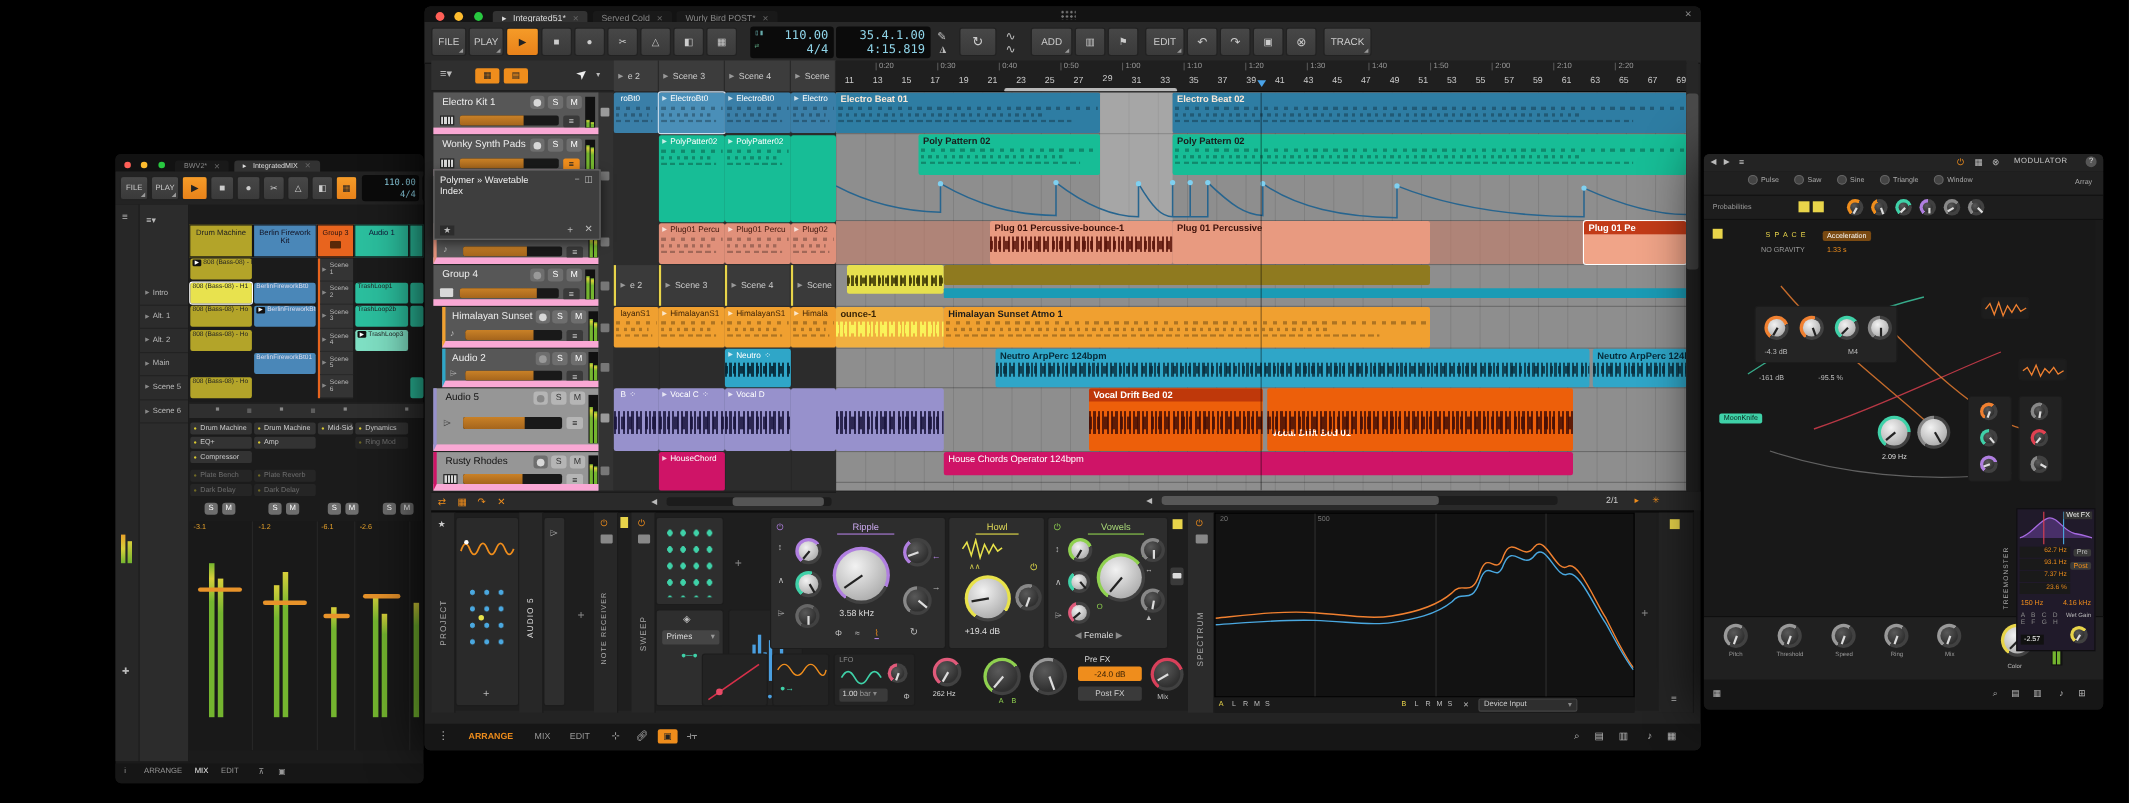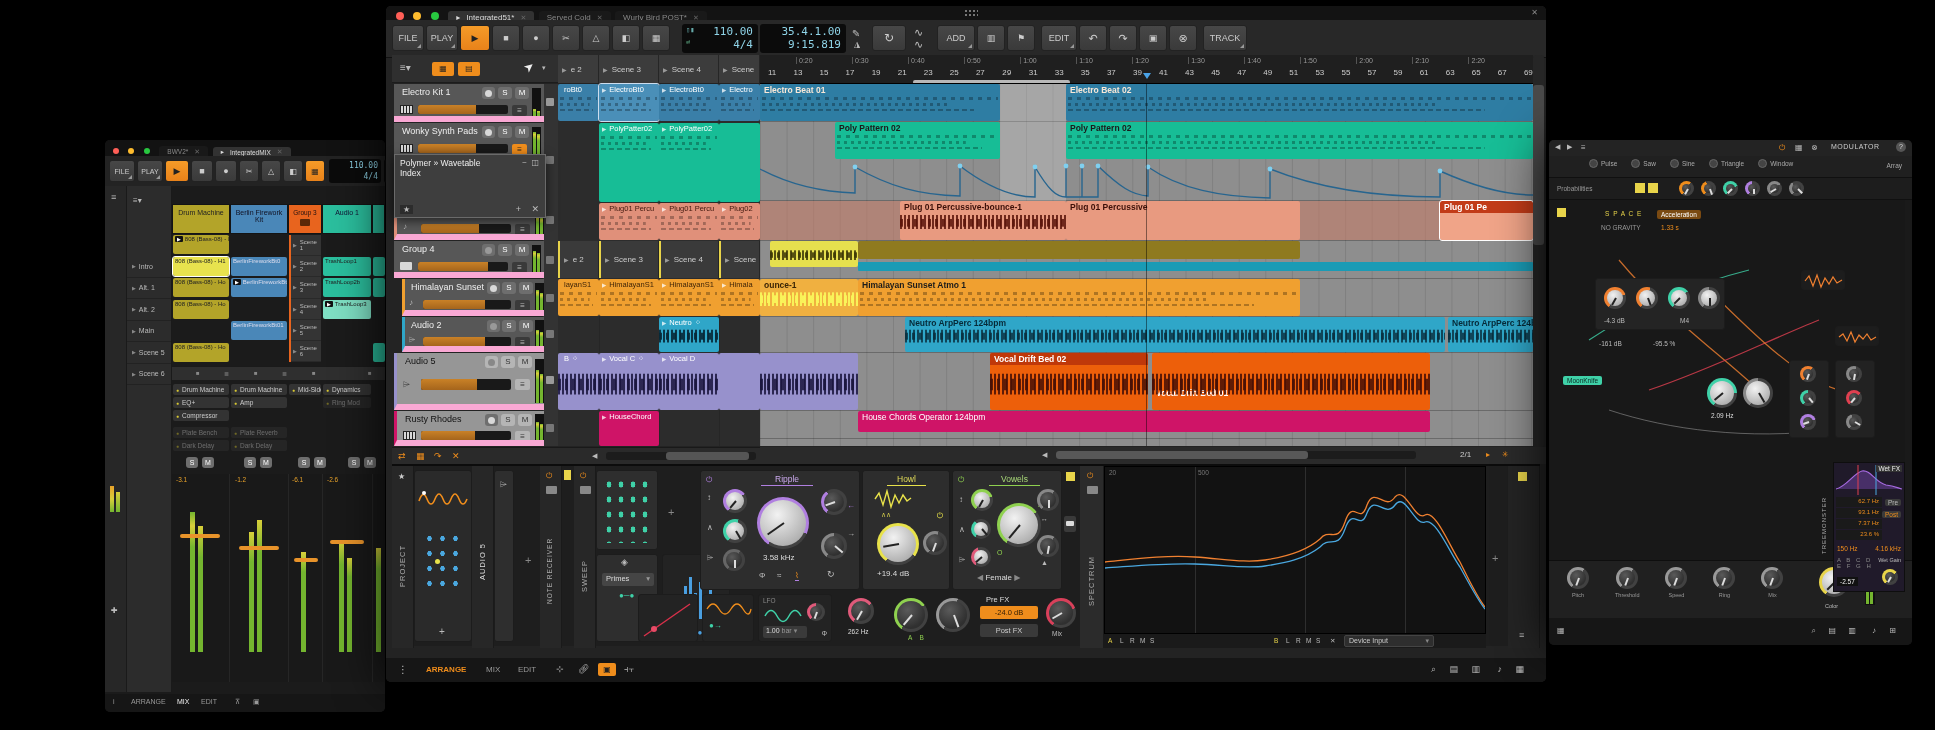--- a/index.html
+++ b/index.html
@@ -298,21 +298,21 @@
     <div class="btn" style="left:226px;top:5px;width:28px;">◧</div>
     <div class="btn" style="left:256px;top:5px;width:28px;">▦</div>
     <div class="disp abs" style="left:296px;top:4px;width:76px;height:29px;padding:1px 5px;">
       <span class="gly" style="left:4px;top:2px;font-size:7px;color:#6aa;">▯▮</span>
       <span class="gly" style="left:4px;top:14px;font-size:7px;color:#597;">⇄</span>
       <div class="dv"><span>110.00</span></div>
       <div class="dv"><span>4/4</span></div>
     </div>
     <div class="disp abs" style="left:374px;top:4px;width:86px;height:29px;padding:1px 5px;">
       <div class="dv"><span>35.4.1.00</span></div>
-      <div class="dv"><span>9:15.819</span></div>
+      <div class="dv"><span>4:15.819</span></div>
     </div>
     <span class="gly" style="left:466px;top:8px;font-size:10px;">✎</span>
     <span class="gly" style="left:468px;top:20px;font-size:8px;">◮</span>
     <div class="btn" style="left:486px;top:5px;width:34px;font-size:12px;">↻</div>
     <span class="gly" style="left:528px;top:6px;font-size:11px;">∿</span>
     <span class="gly" style="left:528px;top:18px;font-size:11px;">∿</span>
     <div class="btn corner" style="left:551px;top:5px;width:38px;">ADD</div>
     <div class="btn" style="left:591px;top:5px;width:28px;">▥</div>
     <div class="btn" style="left:621px;top:5px;width:28px;">⚑</div>
     <div class="btn corner" style="left:655px;top:5px;width:36px;">EDIT</div>

